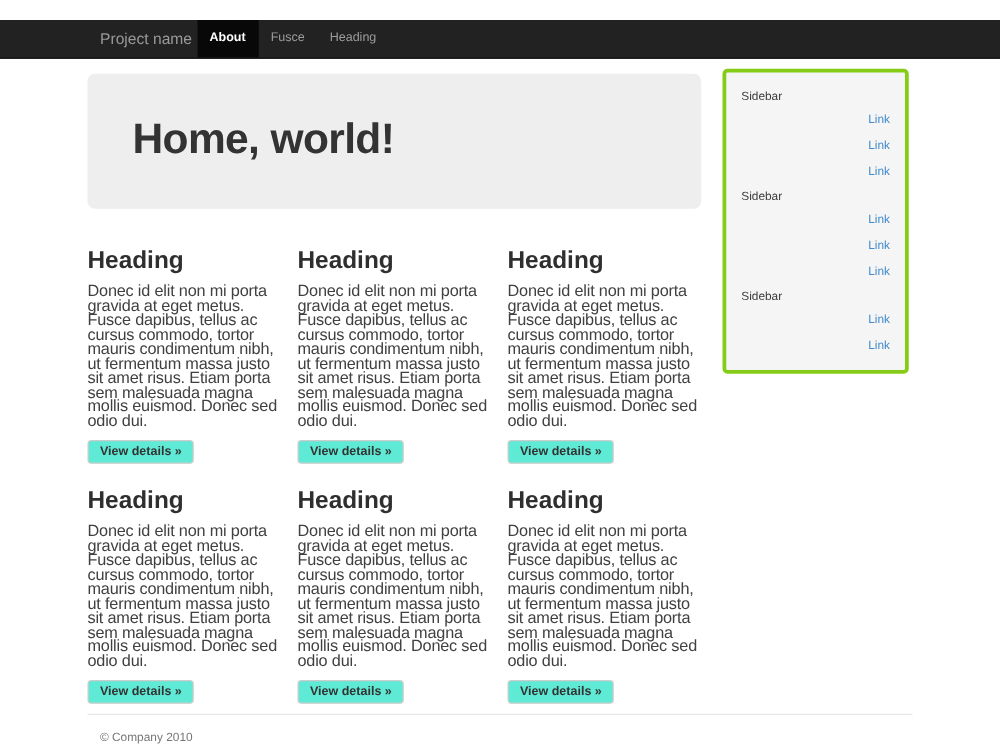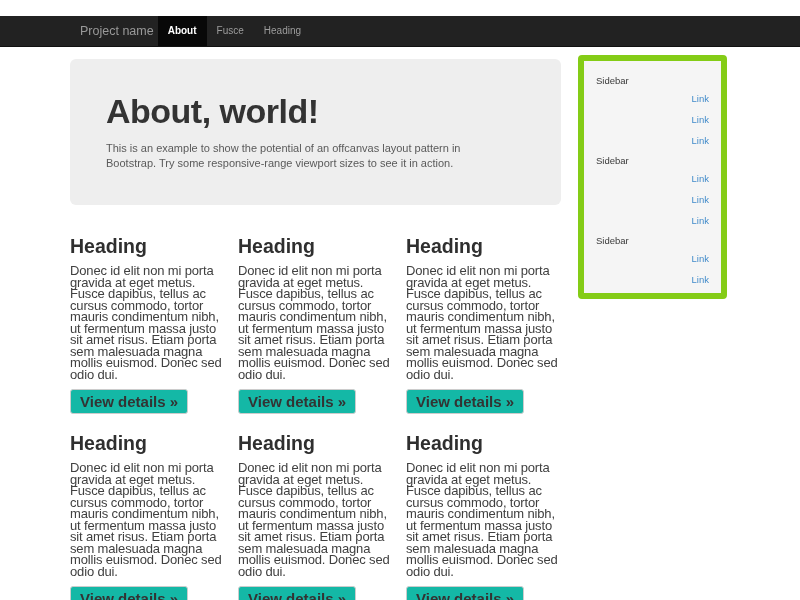--- a/index.html
+++ b/index.html
@@ -24,26 +24,26 @@
     color:#333; letter-spacing:-0.5px; }
   .jumbotron p { margin:8px 0 0; font-size:11px; line-height:15px; color:#5a5a5a; width:396px; }
 
   
   .card-row { display:flex; gap:6px; }
   .card { width:162px; flex:none; }
   .card h2 { margin:28px 0 6px; font-size:19.5px; line-height:26px; font-weight:bold; color:#2f2f2f; }
   .card-row + .card-row .card h2 { margin-top:16px; }
   .card p { margin:0 0 9px; font-size:13px; line-height:11.5px; color:#404040;
     letter-spacing:-0.15px; width:160px; }
-  .btn { display:inline-block; padding:3px 9px; font-size:15px; font-weight:bold; color:#333;
-    background:#14b8a6; border:1px solid #ccc; border-radius:3px; text-decoration:none; cursor:pointer; }
+  .btn { display:inline-block; padding:3px 9px; font-size:10px; font-weight:bold; color:#333;
+    background:#5eead4; border:1px solid #ccc; border-radius:3px; text-decoration:none; cursor:pointer; }
 
   
   .sidebar { flex:none; width:149px; height:244px; box-sizing:border-box; background:#f5f5f5;
-    border:6px solid #84cc16; border-radius:4px; padding:10px 0 0; }
+    border:3px solid #84cc16; border-radius:4px; padding:10px 0 0; }
   .sb-header { font-size:9.5px; color:#3a3a3a; padding:4px 12px 2px; }
   .sb-link { display:block; font-size:9.5px; color:#428bca; padding:5px 12px 5px 20px;
     text-decoration:none; cursor:pointer;text-align:right; }
 
   
   .footer-container { width:660px; margin:0 auto; }
   .footer-divider { border:none; border-top:1px solid #e7e7e7; margin:8px 0 0; }
   .footer-container p { margin:0; padding:13px 0 0 10px; font-size:9.5px; color:#767676; }
 </style>
 </head>
@@ -56,22 +56,21 @@
         <li class="nav-item active">About</li>
         <li class="nav-item">Fusce</li>
         <li class="nav-item">Heading</li>
       </ul>
   </div>
 </nav>
 
 <div class="container">
   <div class="main-col">
     <div class="jumbotron">
-      <h1>About, world!</h1>
-      <p>This is an example to show the potential of an offcanvas layout pattern in Bootstrap. Try some responsive-range viewport sizes to see it in action.</p>
+      <h1>Home, world!</h1>
     </div>
     <div id="cards">
         <div class="card-row">
           <div class="card">
             <h2>Heading</h2>
             <p>Donec id elit non mi porta gravida at eget metus. Fusce dapibus, tellus ac cursus commodo, tortor mauris condimentum nibh, ut fermentum massa justo sit amet risus. Etiam porta sem malesuada magna mollis euismod. Donec sed odio dui.</p>
             <div><a class="btn">View details »</a></div>
           </div>
           <div class="card">
             <h2>Heading</h2>

